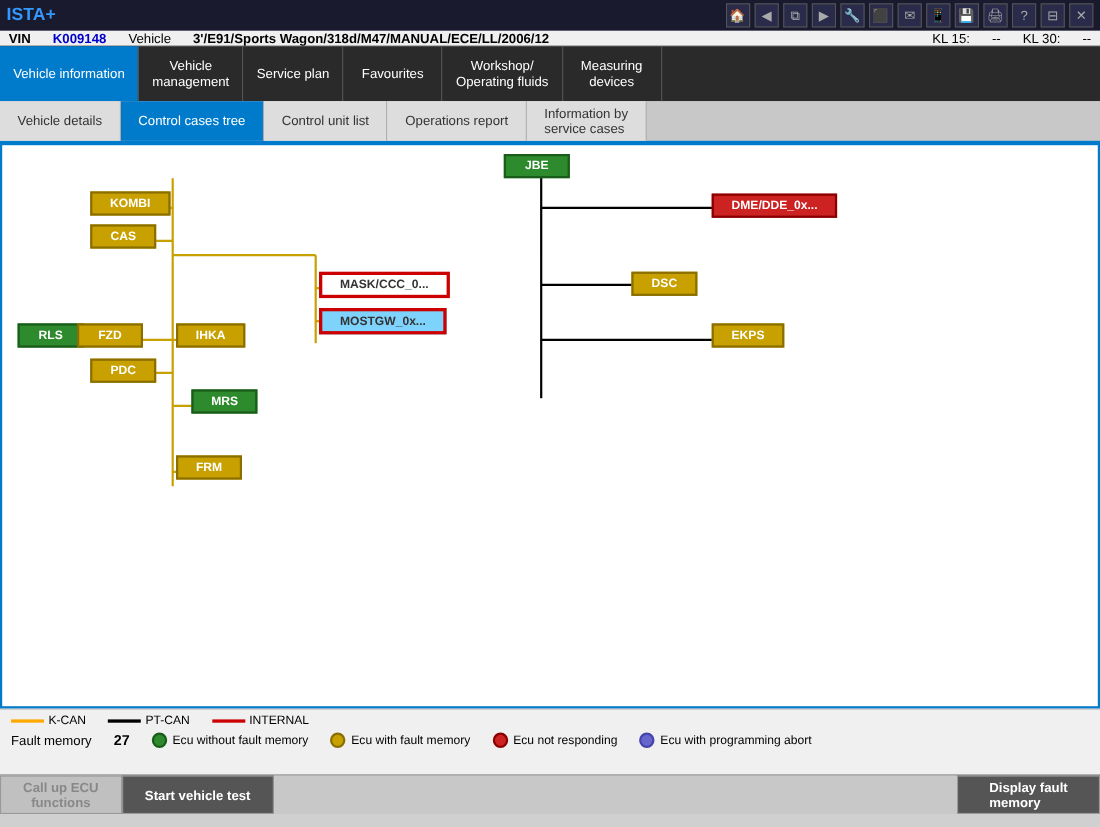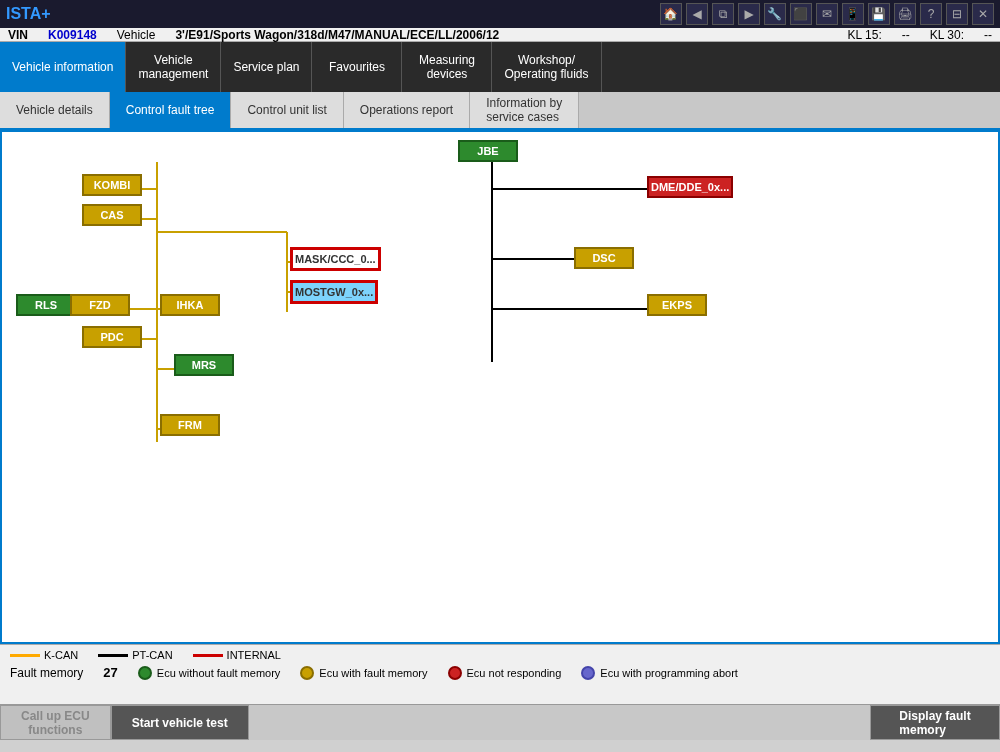--- a/index.html
+++ b/index.html
@@ -89,21 +89,21 @@
     
     #tree-canvas {
       position: relative;
       width: 100%;
       height: 100%;
     }
 
     
     .ecu-box {
       position: absolute;
-      padding: 3px 2px;
+      padding: 3px 16px;
       border: 2px solid #333;
       font-size: 11px;
       font-weight: bold;
       color: #fff;
       text-align: center;
       cursor: pointer;
       min-width: 60px;
       white-space: nowrap;
     }
     .ecu-green { background: #2d8a2d; border-color: #1a5c1a; }
@@ -216,27 +216,27 @@
   <span>--</span>
   <span>KL 30:</span>
   <span>--</span>
 </div>
 
 <div id="main-nav">
   <div class="main-tab active">Vehicle information</div>
   <div class="main-tab">Vehicle<br>management</div>
   <div class="main-tab">Service plan</div>
   <div class="main-tab">Favourites</div>
+  <div class="main-tab">Workshop/<br>Operating fluids</div>
   <div class="main-tab">Measuring<br>devices</div>
-  <div class="main-tab">Workshop/<br>Operating fluids</div>
 </div>
 
 <div id="sub-nav">
   <div class="sub-tab">Vehicle details</div>
-  <div class="sub-tab active">Control fault tree</div>
+  <div class="sub-tab active">Control cases tree</div>
   <div class="sub-tab">Control unit list</div>
   <div class="sub-tab">Operations report</div>
   <div class="sub-tab">Information by<br>service cases</div>
 </div>
 
 <div id="content">
   <div id="tree-canvas">
 
     <svg id="lines-svg">
 

